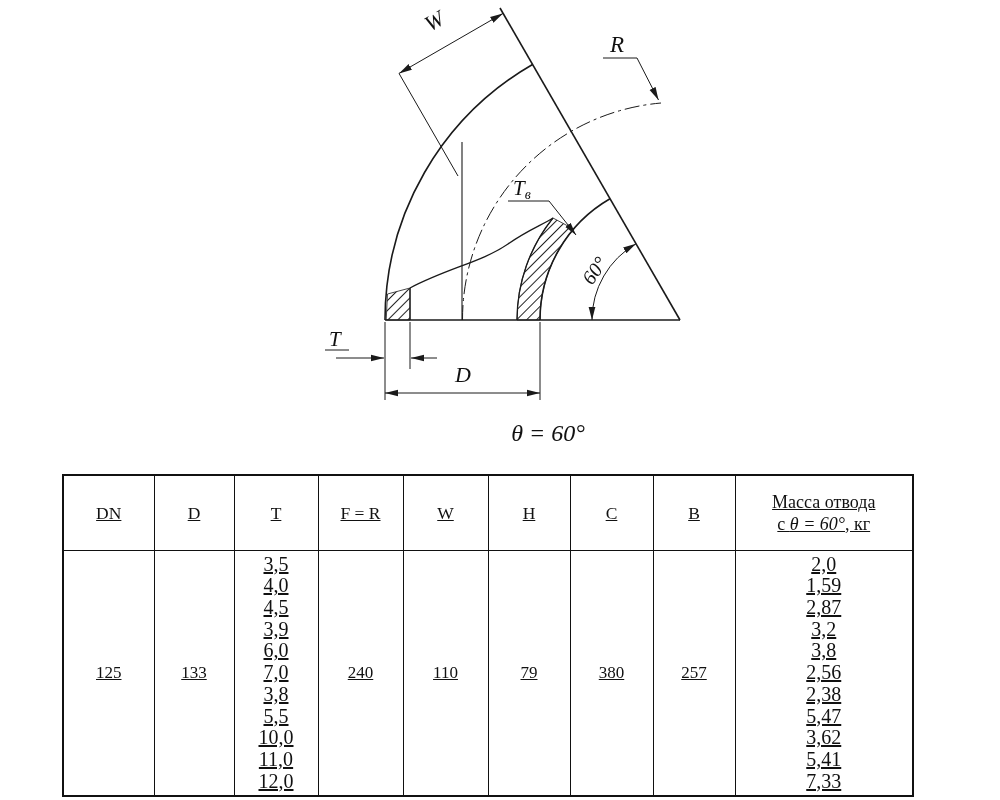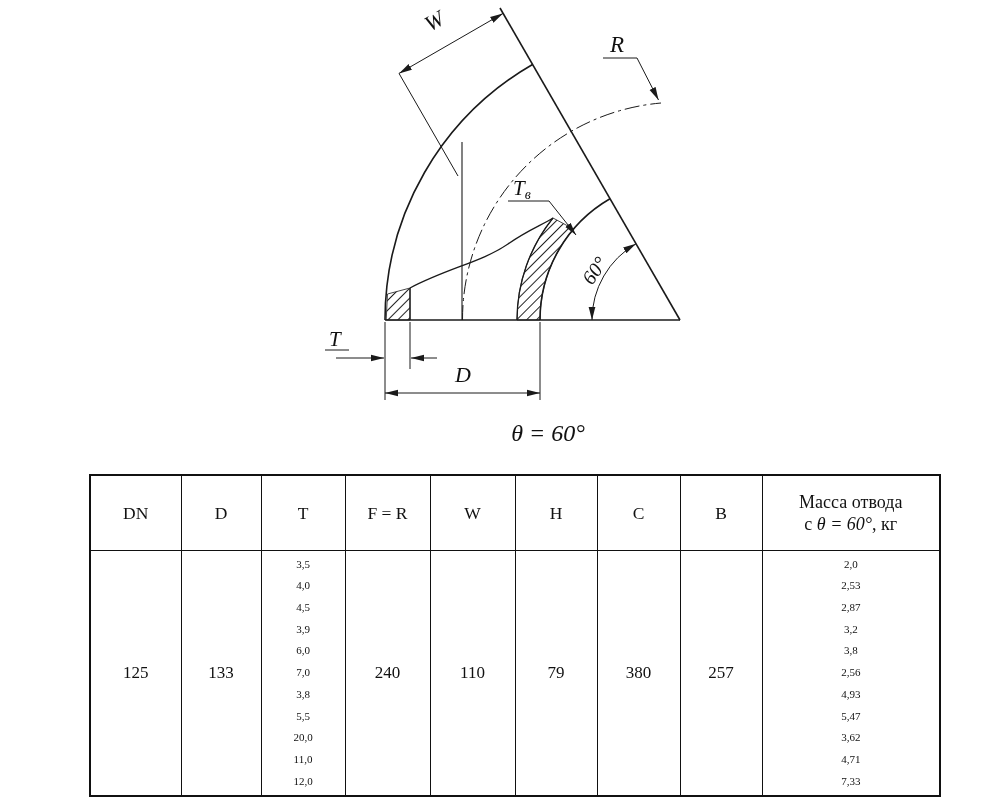--- a/index.html
+++ b/index.html
@@ -2,33 +2,33 @@
 <html><head>
 <meta charset="utf-8">
 <style>
   html,body{margin:0;padding:0;}
   body{
     width:1000px;height:800px;background:#ffffff;position:relative;overflow:hidden;
     font-family:"Liberation Serif","DejaVu Serif",serif;color:#111;
   }
   .drawing{position:absolute;left:0;top:0;}
   .dim-label{font-style:italic;fill:#111;}
-  .table-wrap{position:absolute;left:89px;top:474px;}
+  .table-wrap{position:absolute;left:62px;top:474px;text-decoration:underline;}
   table.dims{
     border-collapse:collapse;table-layout:fixed;width:850px;
     border:2.5px solid #111;background:#fff;
   }
   table.dims th,table.dims td{
     border:1.6px solid #111;text-align:center;padding:0;
     font-weight:normal;
   }
   table.dims th{height:74px;font-size:17.5px;vertical-align:middle;}
   table.dims td{height:244px;vertical-align:middle;font-size:17px;}
   td.list-cell{vertical-align:top;padding-top:4px;}
-  td.list-cell div{height:21.7px;line-height:21.7px;font-size:11px;}
+  td.list-cell div{height:21.7px;line-height:21.7px;font-size:20px;}
   .mass-header div{line-height:22px;font-size:18px;}
   .it{font-style:italic;}
 </style>
 </head>
 <body>
 
 <svg class="drawing" width="1000" height="462" viewBox="0 0 1000 462">
   <defs>
     <marker id="arr" viewBox="0 0 12 8" refX="12" refY="4" markerWidth="13" markerHeight="8.7" markerUnits="userSpaceOnUse" orient="auto-start-reverse">
       <path d="M0,0.9 L12,4 L0,7.1 Z" fill="#1a1a1a"></path>
@@ -136,38 +136,38 @@
         <td>133</td>
         <td class="list-cell">
             <div>3,5</div>
             <div>4,0</div>
             <div>4,5</div>
             <div>3,9</div>
             <div>6,0</div>
             <div>7,0</div>
             <div>3,8</div>
             <div>5,5</div>
-            <div>20,0</div>
+            <div>10,0</div>
             <div>11,0</div>
             <div>12,0</div>
           </td>
         <td>240</td>
         <td>110</td>
         <td>79</td>
         <td>380</td>
         <td>257</td>
         <td class="list-cell">
             <div>2,0</div>
-            <div>2,53</div>
+            <div>1,59</div>
             <div>2,87</div>
             <div>3,2</div>
             <div>3,8</div>
             <div>2,56</div>
-            <div>4,93</div>
+            <div>2,38</div>
             <div>5,47</div>
             <div>3,62</div>
-            <div>4,71</div>
+            <div>5,41</div>
             <div>7,33</div>
           </td>
       </tr>
     </tbody>
   </table>
 </div>
 
 </body></html>

